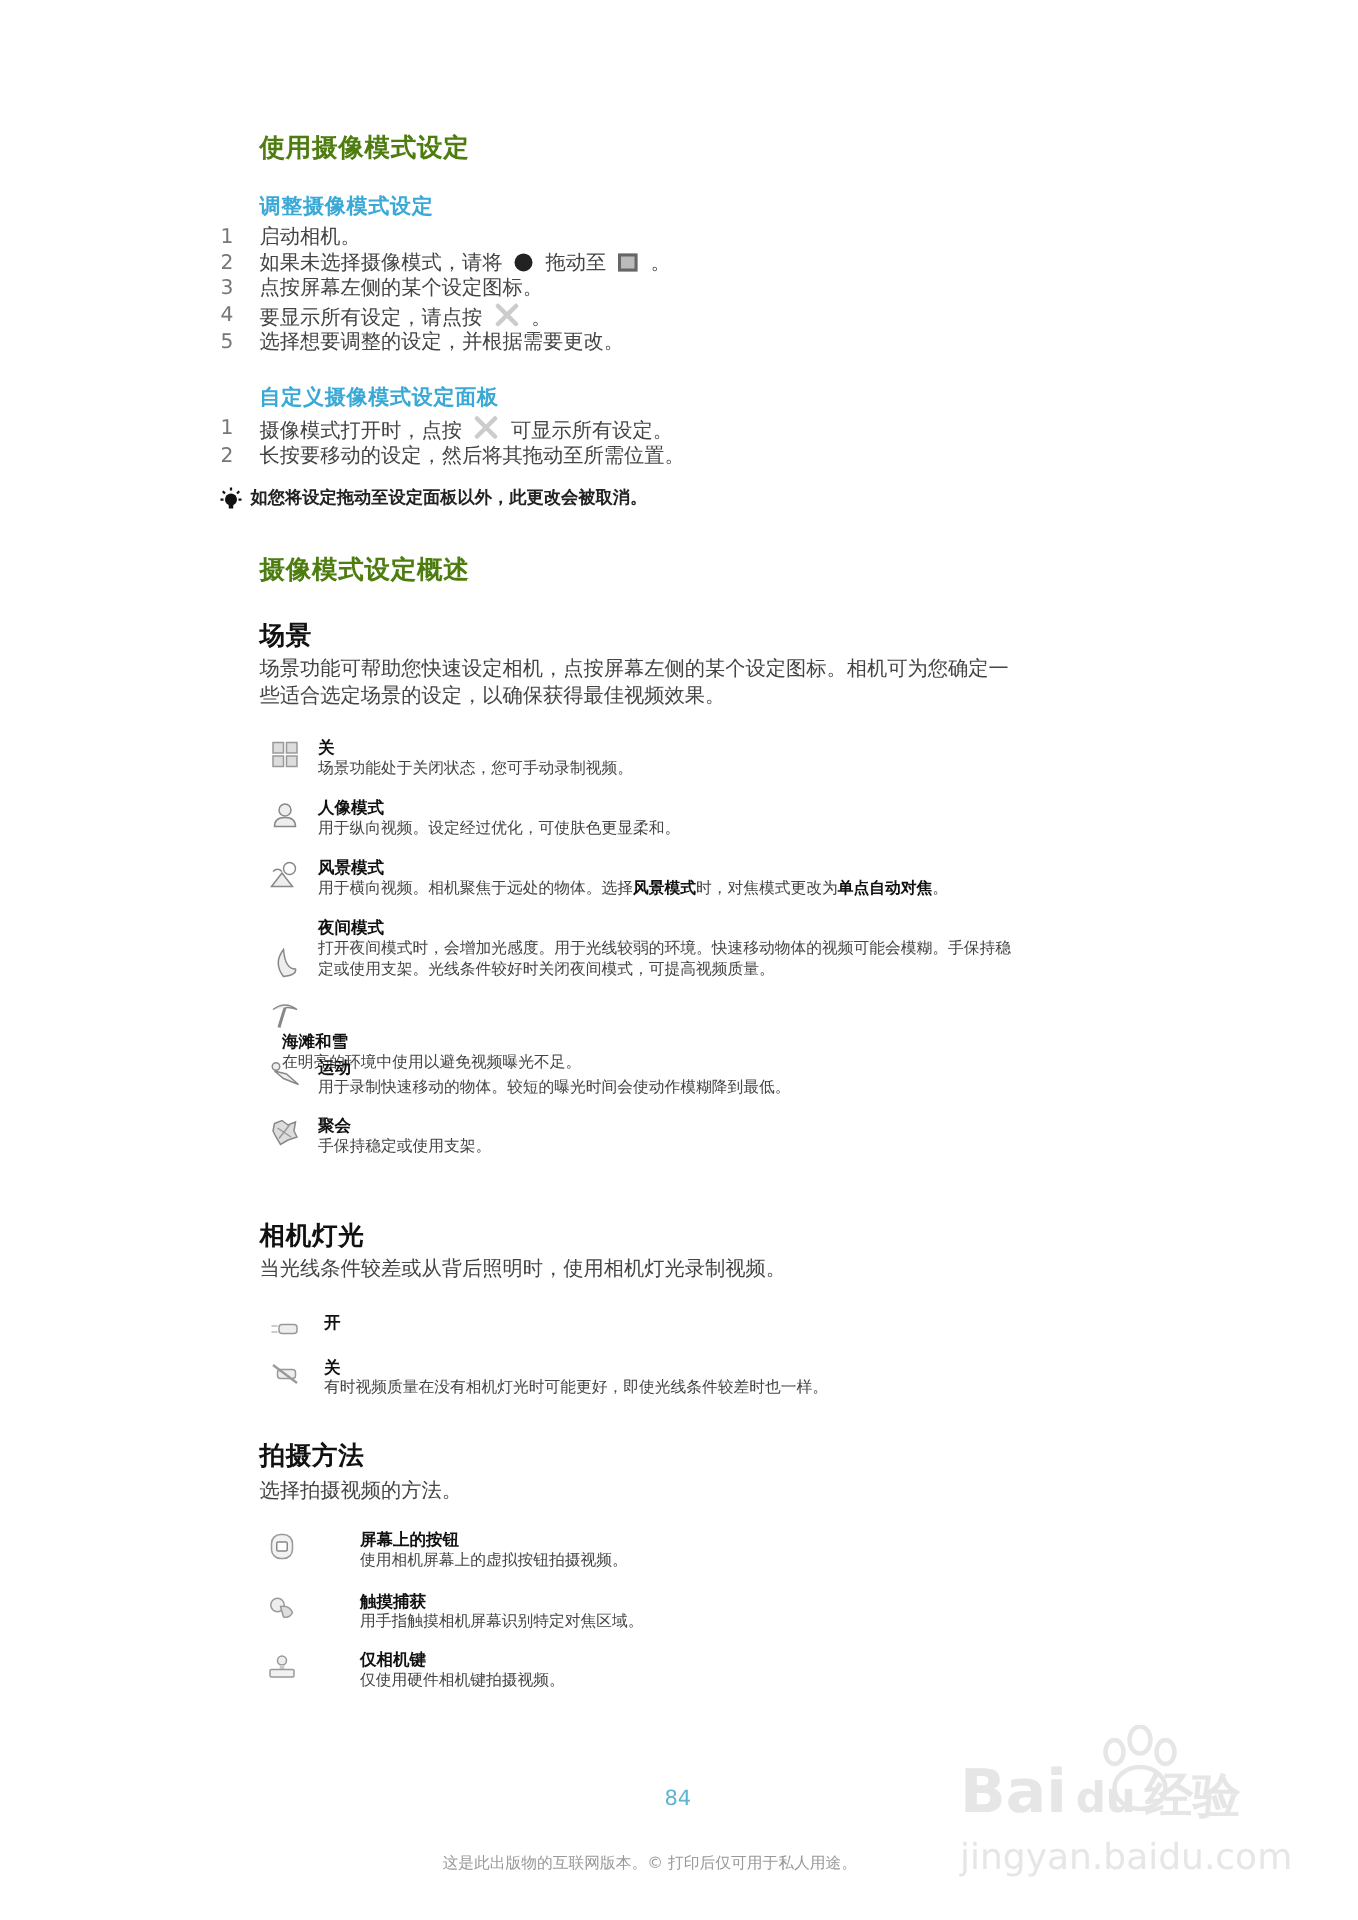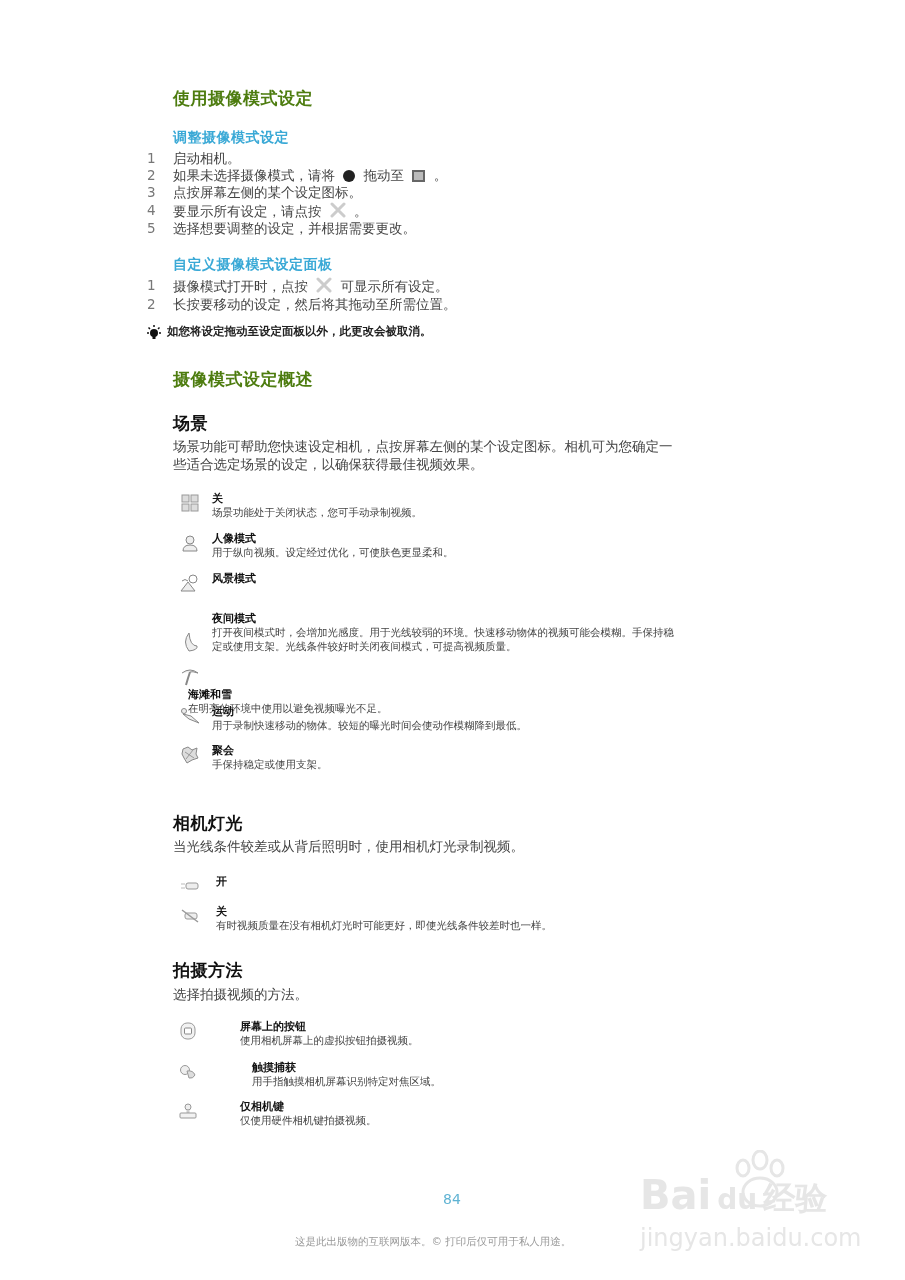--- a/index.html
+++ b/index.html
@@ -144,20 +144,21 @@
 <div class="item" style="left:178px; top:572px;">
   <span class="item-icon">
     <svg width="20" height="18" viewBox="0 0 20 18">
         <circle cx="13" cy="5" r="4" fill="#fff" stroke="#888"></circle>
         <path d="M1 17 L8 8 L15 17 Z" fill="#eee" stroke="#888"></path>
         <path d="M2 7 Q5 4 8 7" fill="none" stroke="#888"></path>
       </svg>
   </span>
   <div style="margin-left:10px;">
     <div class="item-title">风景模式</div>
+    <div class="item-desc"><span>用于横向视频。相机聚焦于远处的物体。选择</span><b>风景模式</b><span>时，对焦模式更改为</span><b>单点自动对焦</b><span>。</span></div>
   </div>
 </div>
 
 <div class="item" style="left:178px; top:612px;align-items:flex-end;">
   <span class="item-icon">
     <svg width="18" height="20" viewBox="0 0 18 20">
         <path d="M8 1 Q1 10 8 19 Q17 18 16 14 Q9 14 8 1 Z" fill="#eee" stroke="#888"></path>
       </svg>
   </span>
   <div style="margin-left:10px;">
@@ -250,21 +251,21 @@
   </div>
 </div>
 
 <div class="item" style="left:176px; top:1061px;">
   <span class="item-icon">
     <svg width="18" height="16" viewBox="0 0 18 16">
         <circle cx="6" cy="6" r="4.5" fill="#eee" stroke="#999"></circle>
         <path d="M8 7 Q14 6 16 11 Q14 15 10 14 Z" fill="#ddd" stroke="#999"></path>
       </svg>
   </span>
-  <div style="margin-left:52px;">
+  <div style="margin-left:40px;">
     <div class="item-title">触摸捕获</div>
     <div class="item-desc">用手指触摸相机屏幕识别特定对焦区域。</div>
   </div>
 </div>
 
 <div class="item" style="left:176px; top:1100px;">
   <span class="item-icon">
     <svg width="18" height="16" viewBox="0 0 18 16">
         <circle cx="9" cy="4" r="3" fill="#eee" stroke="#999"></circle>
         <rect x="7.5" y="7" width="3" height="3" fill="#ccc"></rect>

